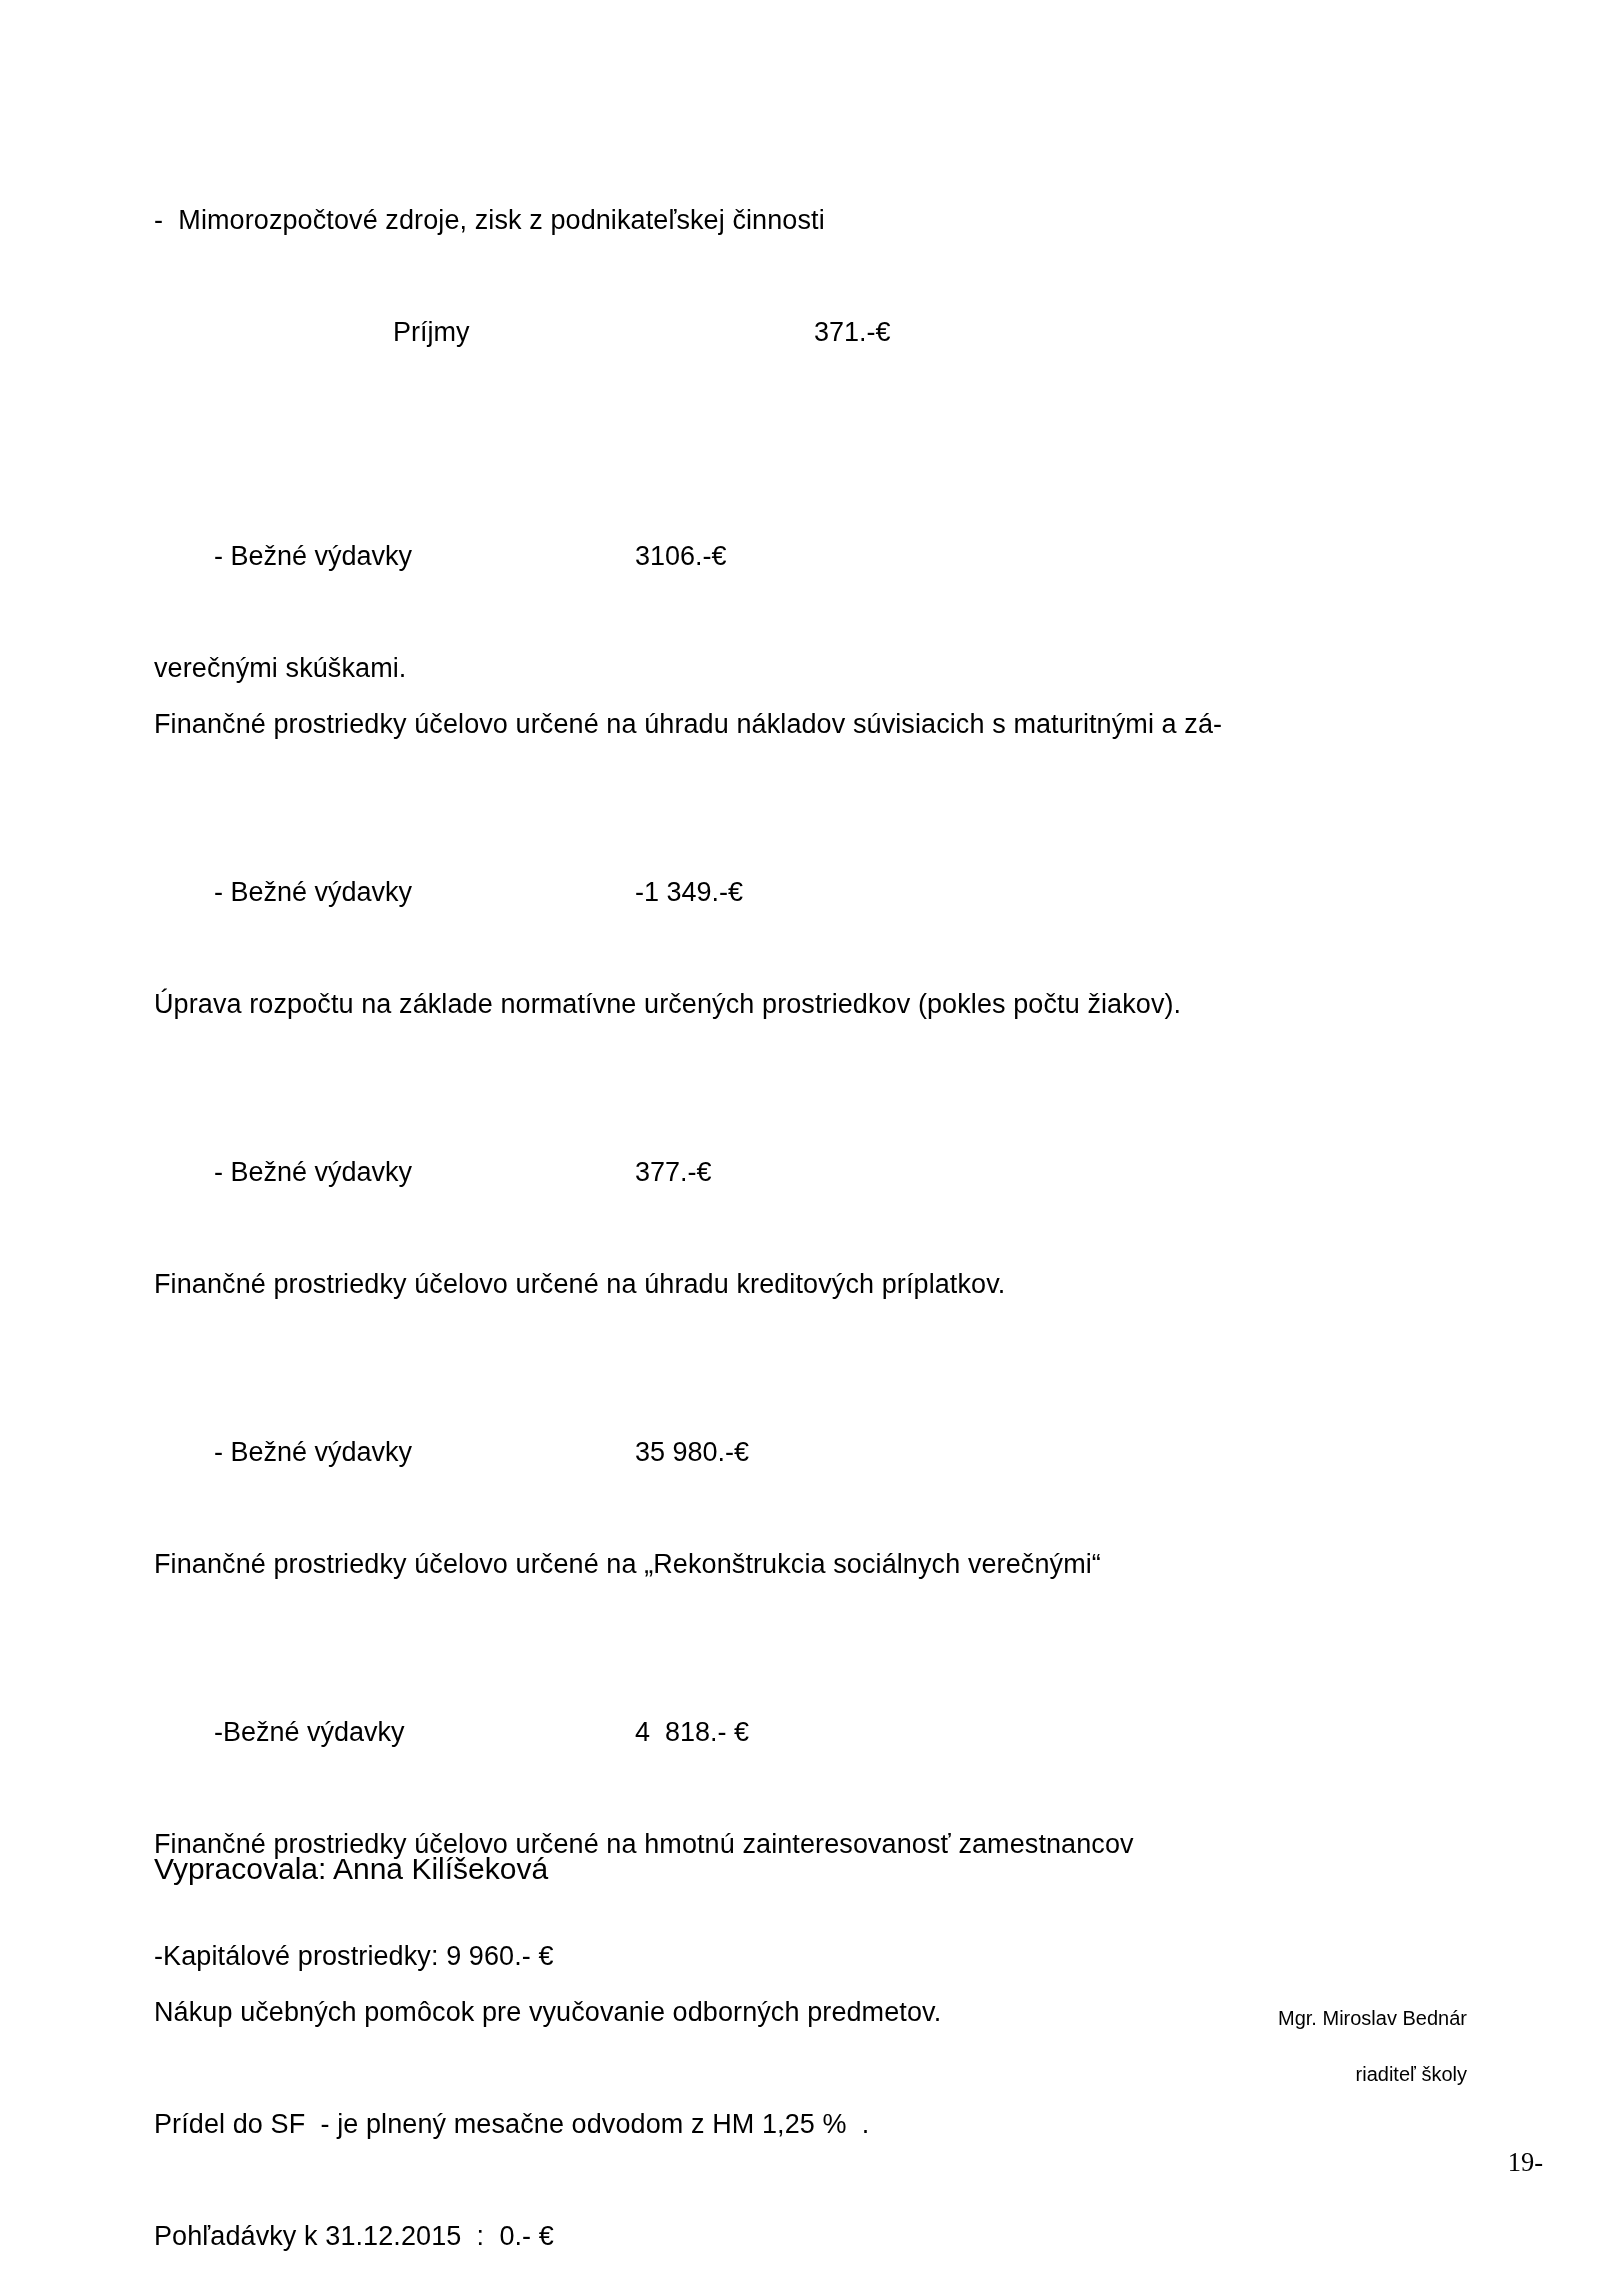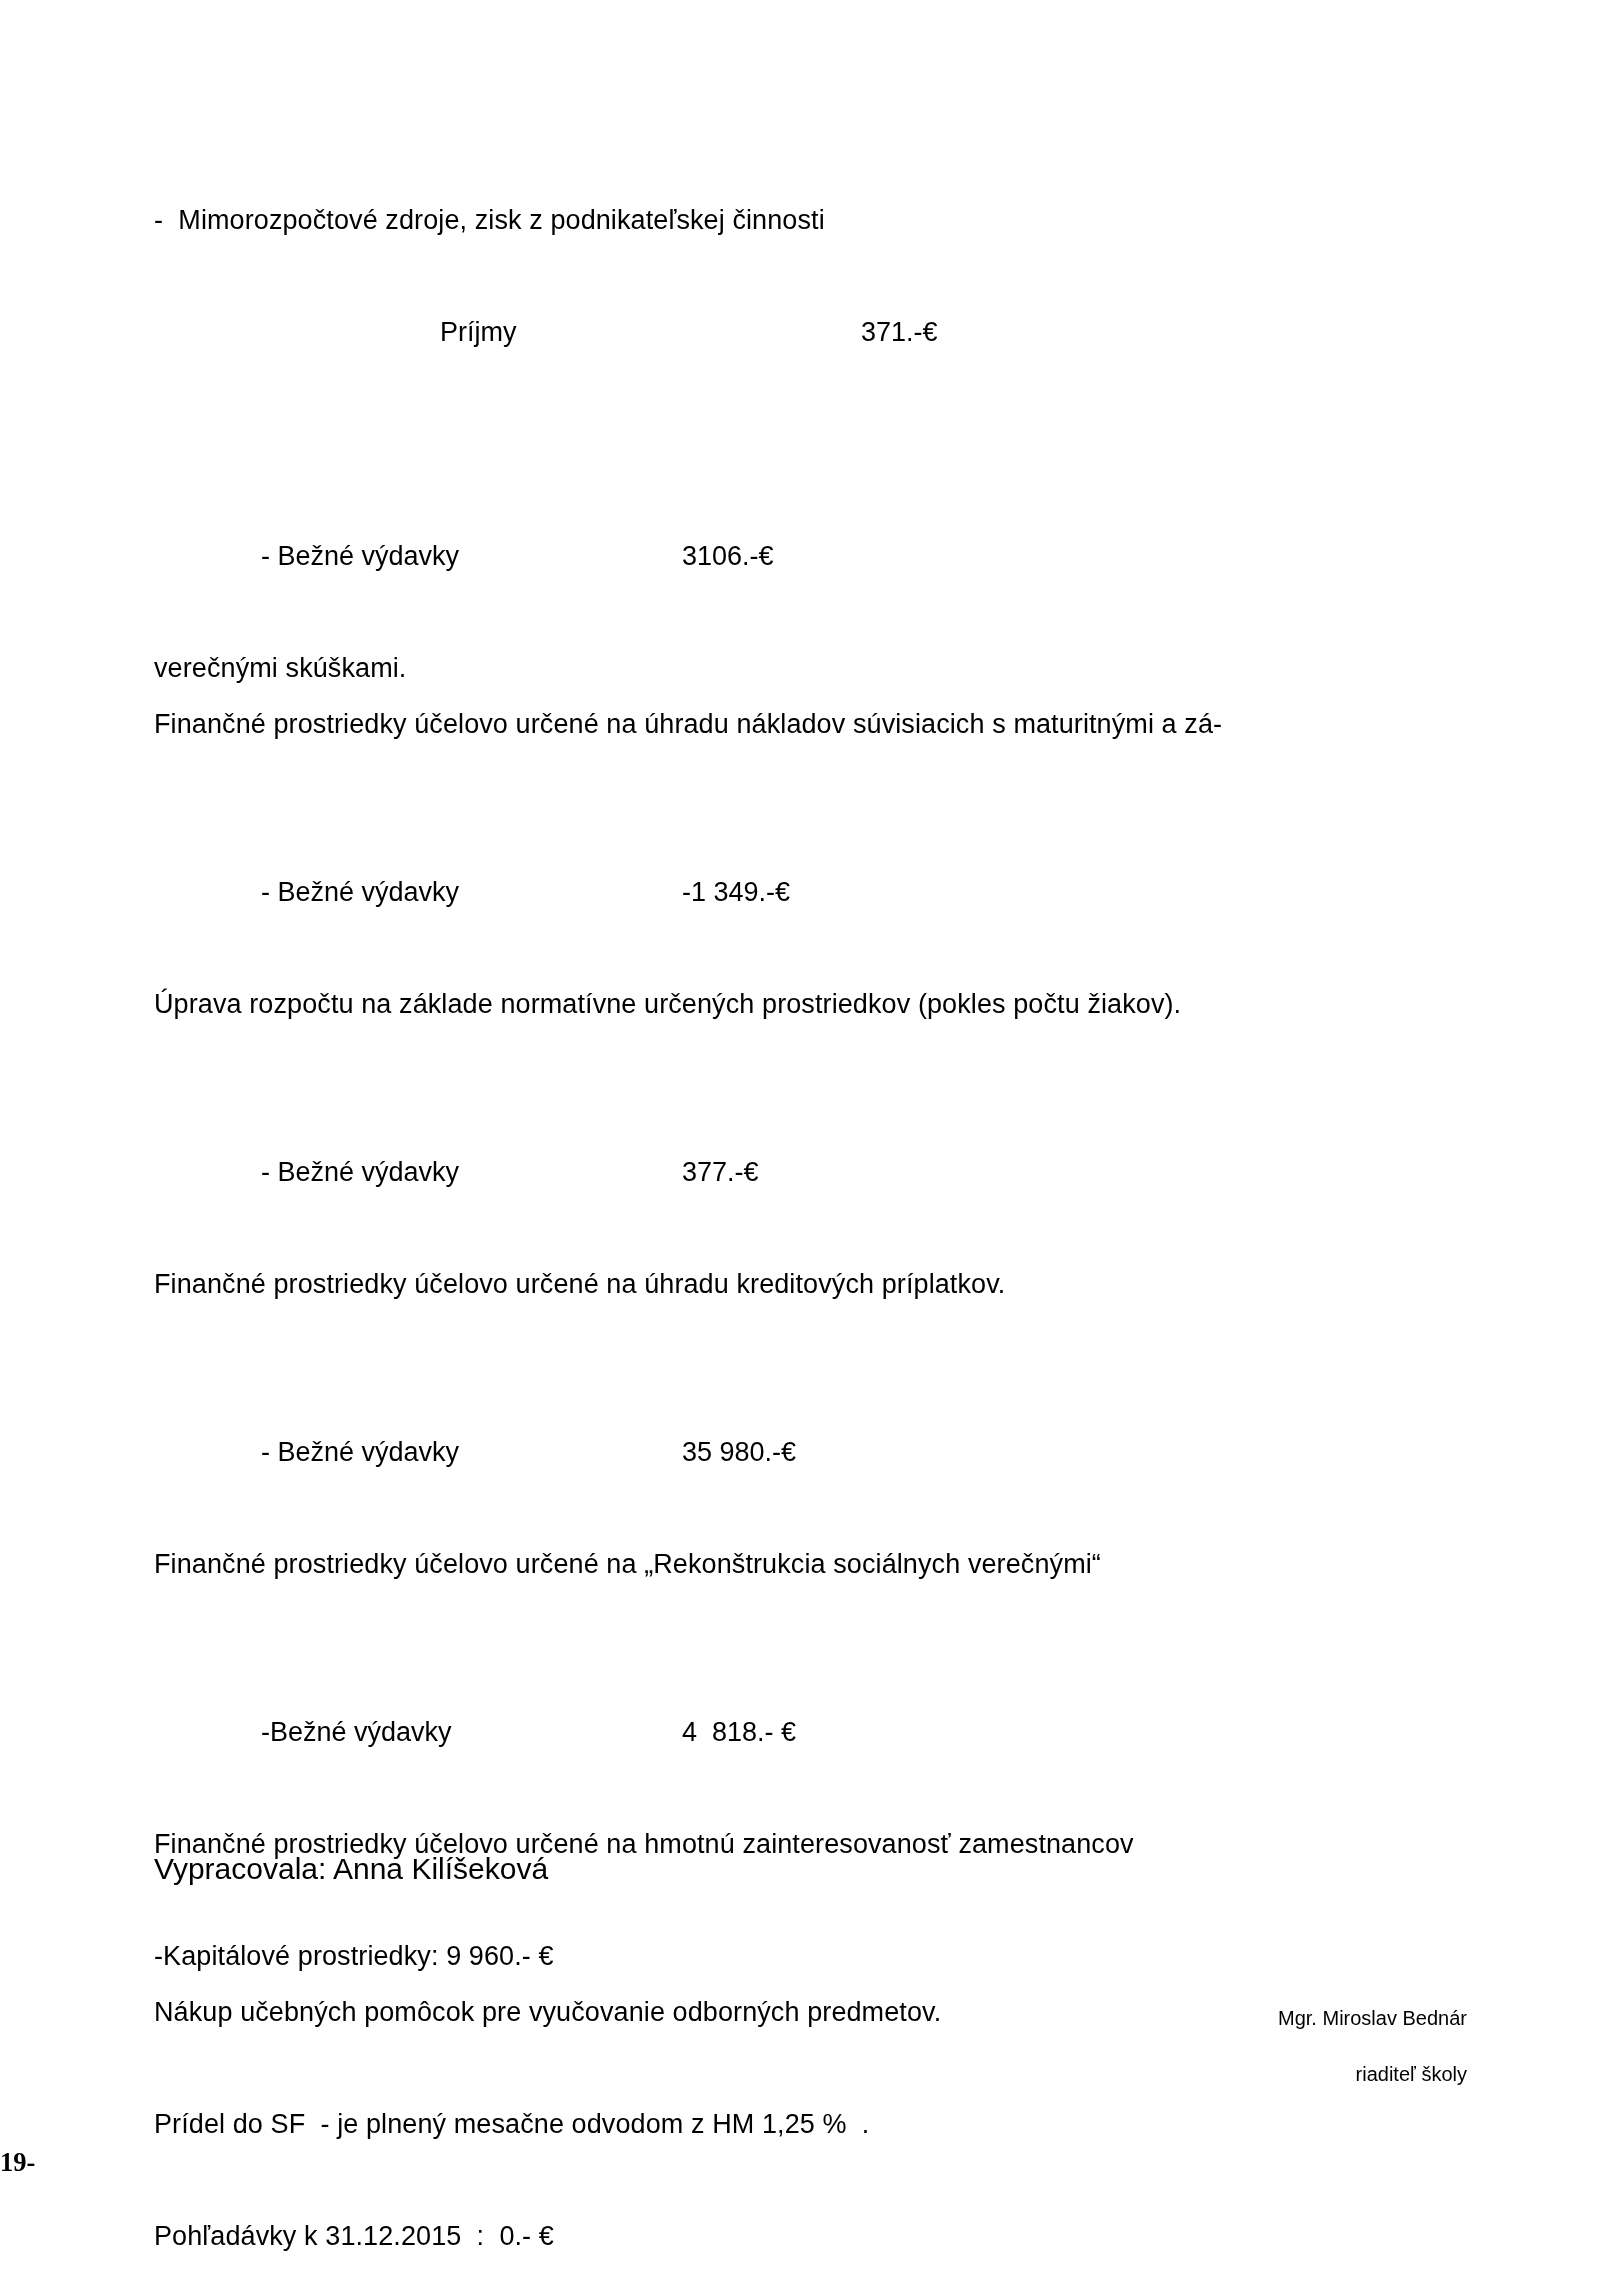--- a/index.html
+++ b/index.html
@@ -49,21 +49,20 @@
   }
   .row {
     display: block;
     font-size: 27px;
     line-height: 56px;
     white-space: pre;
   }
   .row .label {
     display: inline-block;
     width: 421px;
-    margin-left: 47px;
   }
   .row .amount {
     display: inline-block;
   }
   .signoff {
     position: absolute;
     left: 154px;
     top: 1841px;
     font-size: 30px;
     line-height: 56px;
@@ -79,25 +78,24 @@
     line-height: 56px;
   }
   .director .line2 {
     display: block;
   }
   .pagenum {
     position: absolute;
     left: 0;
     right: 0;
     top: 2147px;
-    text-align: left;
+    text-align: right;
     font-family: "Liberation Serif", serif;
     font-size: 26.5px;
-    padding-right: 116px;
-    font-weight: bold;
+    padding-right: 78px;
   }
 </style>
 </head>
 <body>
 
 <div class="page">
   <div class="content">
 
     <div>
       <div class="line">-  Mimorozpočtové zdroje, zisk z podnikateľskej činnosti</div>

